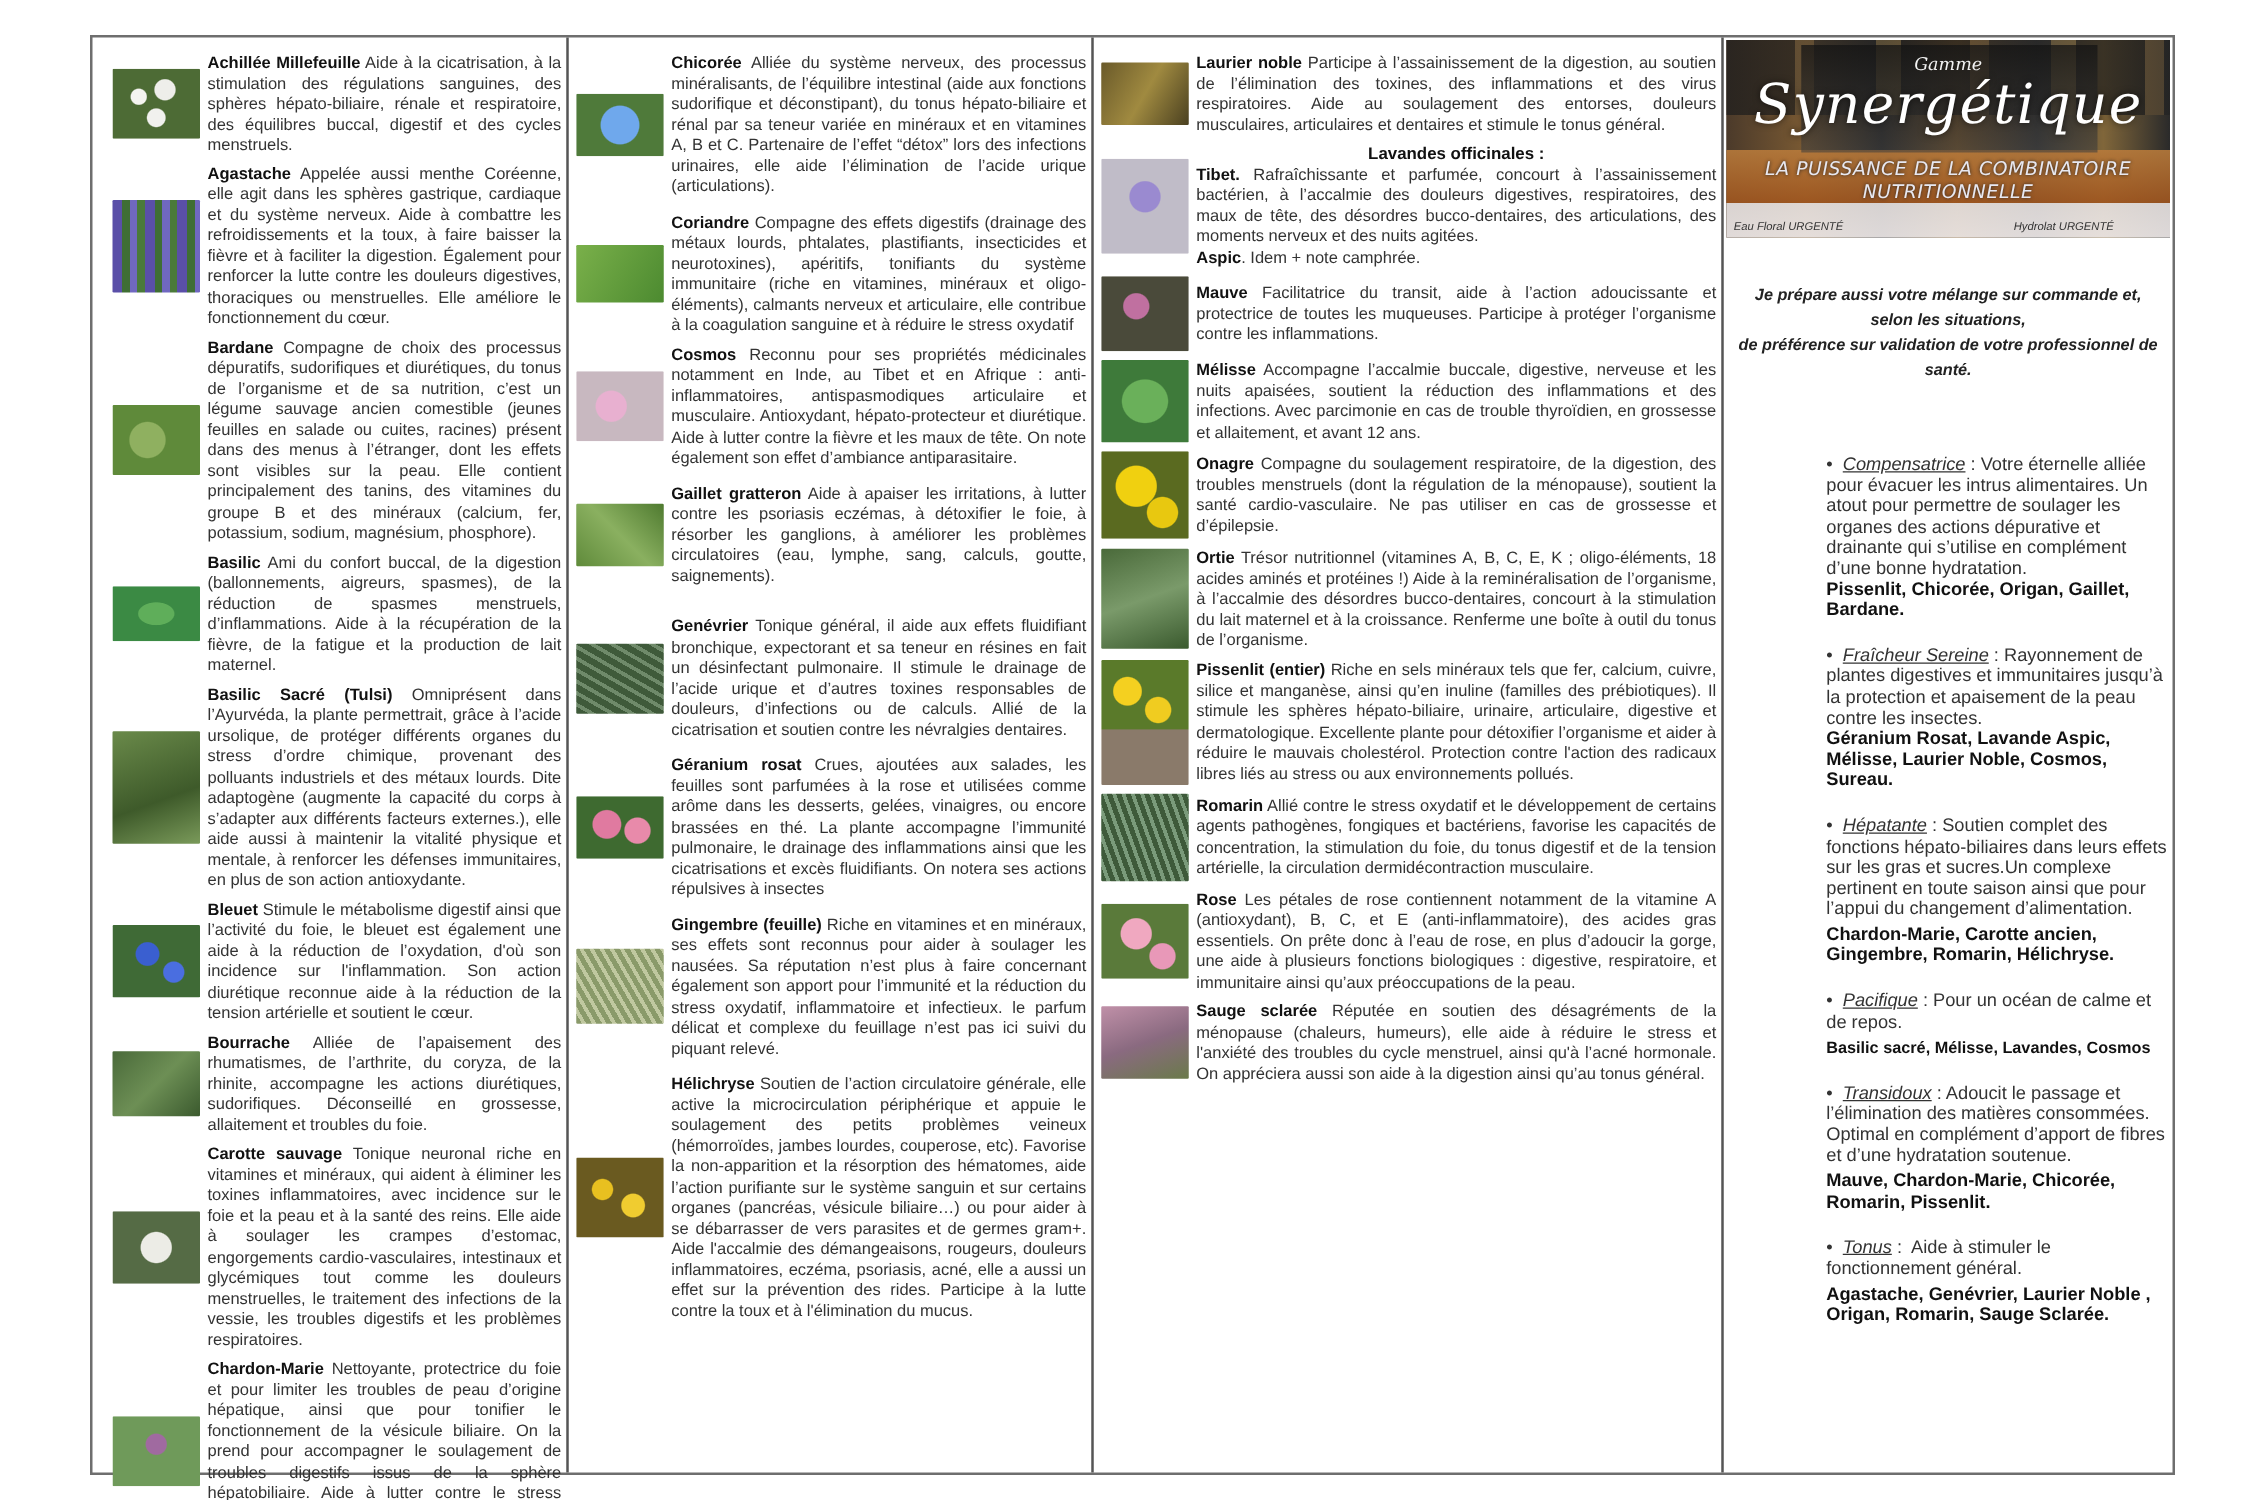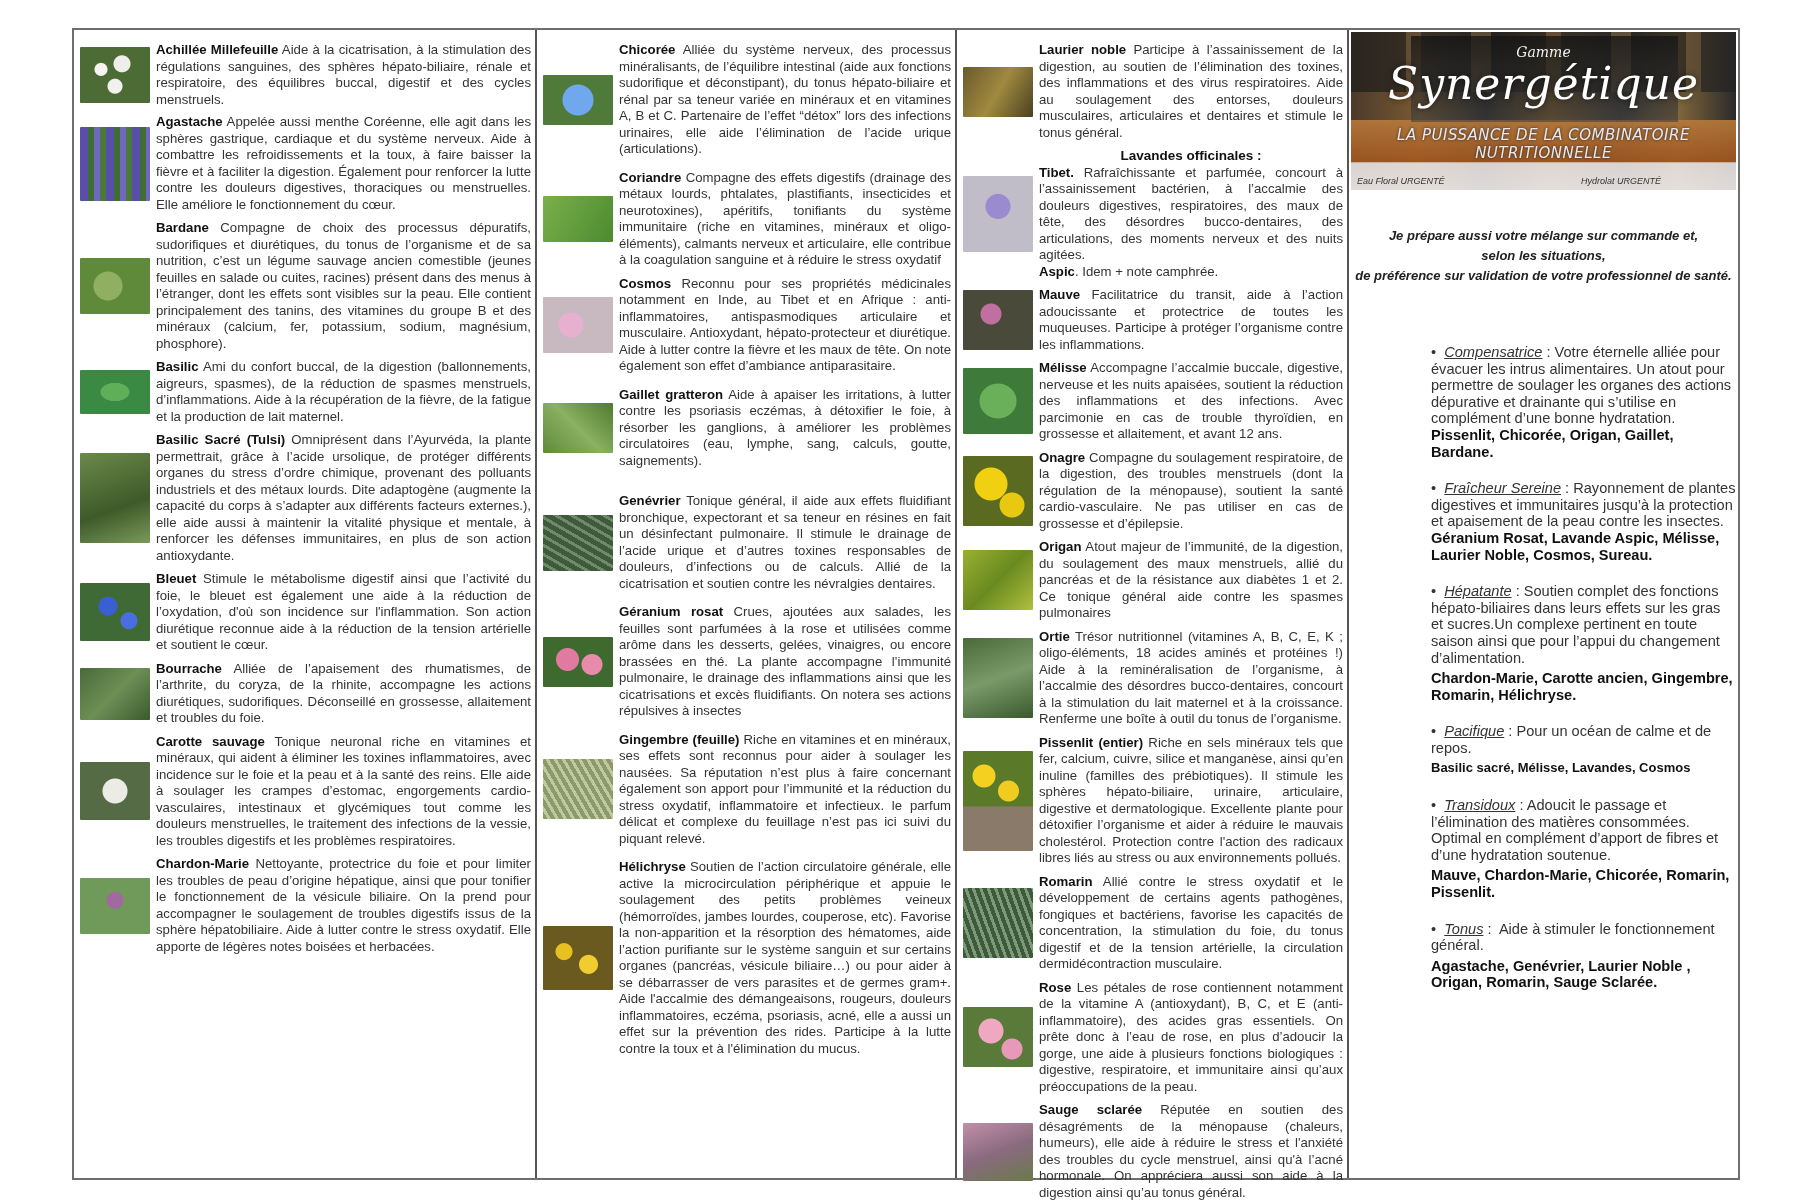--- a/index.html
+++ b/index.html
@@ -2,21 +2,21 @@
 <html><head>
 <meta charset="utf-8">
 <style>
   html, body { margin:0; padding:0; background:#ffffff; }
   body { width:1800px; height:1200px; position:relative; overflow:hidden;
          font-family:"Liberation Sans", sans-serif; color:#222; }
   .frame { position:absolute; left:72px; top:28px; width:1668px; height:1152px;
            border:2px solid #6e6e6e; box-sizing:border-box; display:flex; }
   .col { position:relative; box-sizing:border-box; height:100%; }
   .col + .col { border-left:2px solid #555; }
-  .c1 { width:461px; } .c2 { width:420px; } .c3 { width:392px; } .c4 { flex:1; }
+  .c1 { width:369px;margin-left:10px; } .c2 { width:420px; } .c3 { width:504px; } .c4 { flex:1; }
   .entry { position:relative; display:flex; align-items:center; }
   .thumb { flex:0 0 auto; width:70px; margin:0 6px 0 6px; border-radius:1px; }
   .text { flex:1; font-size:13.2px; line-height:16.5px; text-align:justify;
           padding-right:4px; color:#333; }
   .text b { color:#111; }
   .entries { padding-top:12px; }
   .entry { margin-bottom:7px; }
   .heading-center { text-align:center; font-weight:bold; font-size:13.5px; color:#111; }
 
   
@@ -150,24 +150,20 @@
       </div>
       <div class="entry">
         <div class="thumb" style="height:66px;background:radial-gradient(ellipse at 50% 50%,#6ab05a 0 18px,transparent 19px),#3e7a3a;"></div>
         <div class="text"><b>Mélisse</b> <span>Accompagne l’accalmie buccale, digestive, nerveuse et les nuits apaisées, soutient la réduction des inflammations et des infections. Avec parcimonie en cas de trouble thyroïdien, en grossesse et allaitement, et avant 12 ans.</span></div>
       </div>
       <div class="entry">
         <div class="thumb" style="height:70px;background:radial-gradient(circle at 40% 40%,#f0d010 0 16px,transparent 17px),radial-gradient(circle at 70% 70%,#e8c810 0 12px,transparent 13px),#5a6a20;"></div>
         <div class="text"><b>Onagre</b> <span>Compagne du soulagement respiratoire, de la digestion, des troubles menstruels (dont la régulation de la ménopause), soutient la santé cardio-vasculaire. Ne pas utiliser en cas de grossesse et d’épilepsie.</span></div>
       </div>
       <div class="entry">
-        <div class="thumb" style="height:60px;background:linear-gradient(135deg,#9ab030,#6a8a20 50%,#b0c040);"></div>
-        <div class="text"><b>Origan</b> <span>Atout majeur de l’immunité, de la digestion, du soulagement des maux menstruels, allié du pancréas et de la résistance aux diabètes 1 et 2. Ce tonique général aide contre les spasmes pulmonaires</span></div>
-      </div>
-      <div class="entry">
         <div class="thumb" style="height:80px;background:linear-gradient(160deg,#4a6a3a,#7a9a6a 50%,#3a5a2e);"></div>
         <div class="text"><b>Ortie</b> <span>Trésor nutritionnel (vitamines A, B, C, E, K ; oligo-éléments, 18 acides aminés et protéines !) Aide à la reminéralisation de l’organisme, à l’accalmie des désordres bucco-dentaires, concourt à la stimulation du lait maternel et à la croissance. Renferme une boîte à outil du tonus de l’organisme.</span></div>
       </div>
       <div class="entry">
         <div class="thumb" style="height:100px;background:radial-gradient(circle at 30% 25%,#f4d020 0 11px,transparent 12px),radial-gradient(circle at 65% 40%,#f0cc20 0 10px,transparent 11px),linear-gradient(180deg,#5a7a2a 55%,#8a7a6a 56%);"></div>
         <div class="text"><b>Pissenlit (entier)</b> <span>Riche en sels minéraux tels que fer, calcium, cuivre, silice et manganèse, ainsi qu’en inuline (familles des prébiotiques). Il stimule les sphères hépato-biliaire, urinaire, articulaire, digestive et dermatologique. Excellente plante pour détoxifier l’organisme et aider à réduire le mauvais cholestérol. Protection contre l'action des radicaux libres liés au stress ou aux environnements pollués.</span></div>
       </div>
       <div class="entry">
         <div class="thumb" style="height:70px;background:repeating-linear-gradient(70deg,#3e5a3a 0 4px,#7a9a7a 4px 7px);"></div>
         <div class="text"><b>Romarin</b> <span>Allié contre le stress oxydatif et le développement de certains agents pathogènes, fongiques et bactériens, favorise les capacités de concentration, la stimulation du foie, du tonus digestif et de la tension artérielle, la circulation dermidécontraction musculaire.</span></div>

